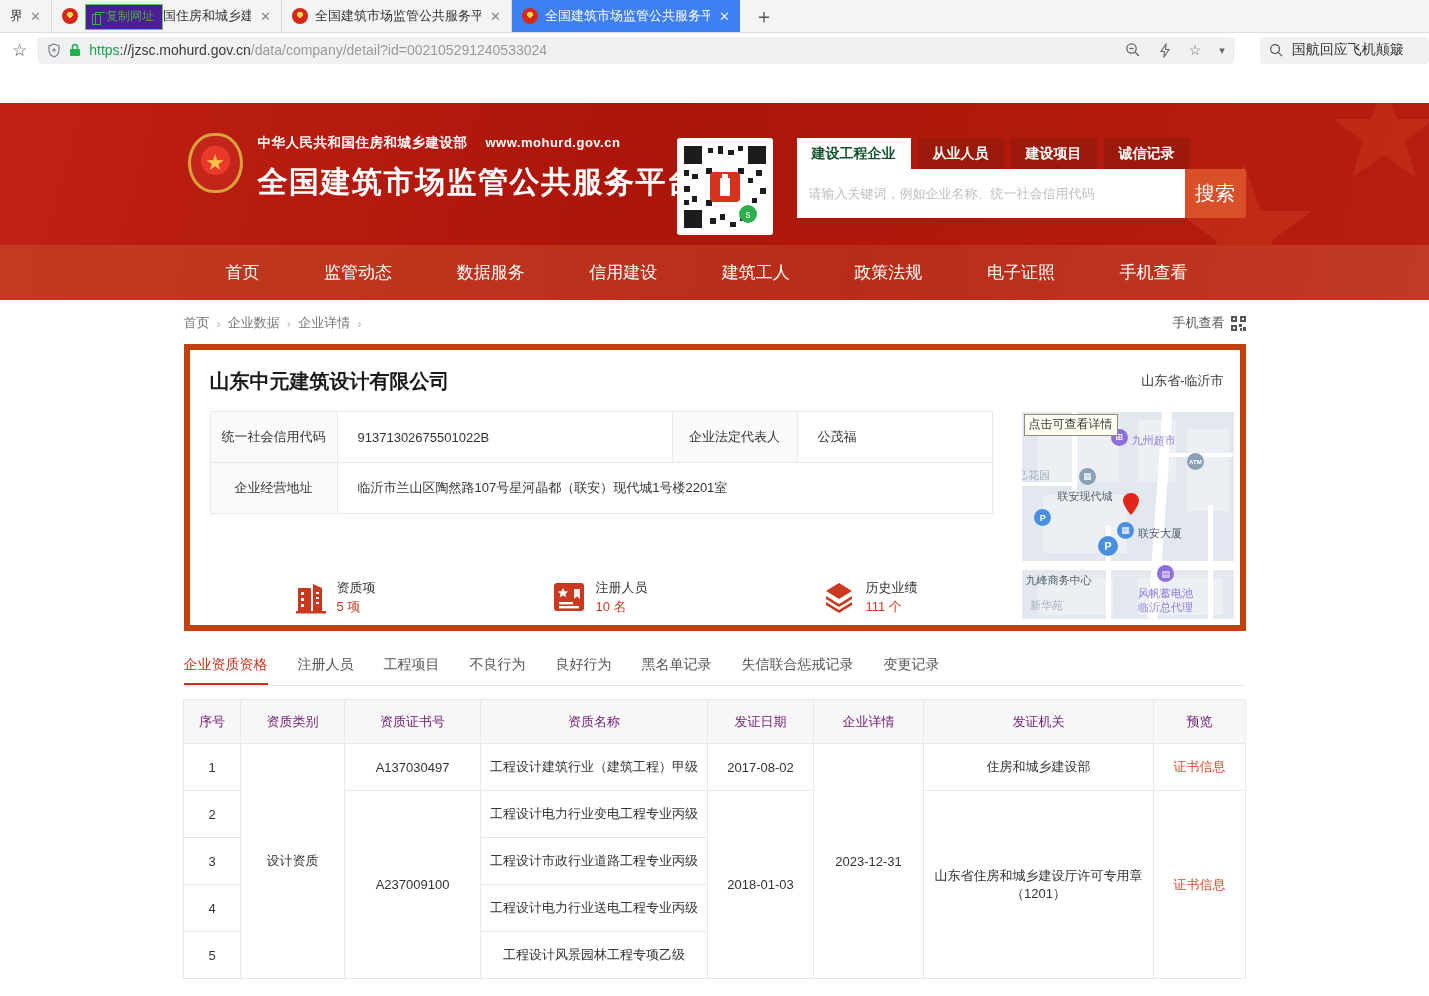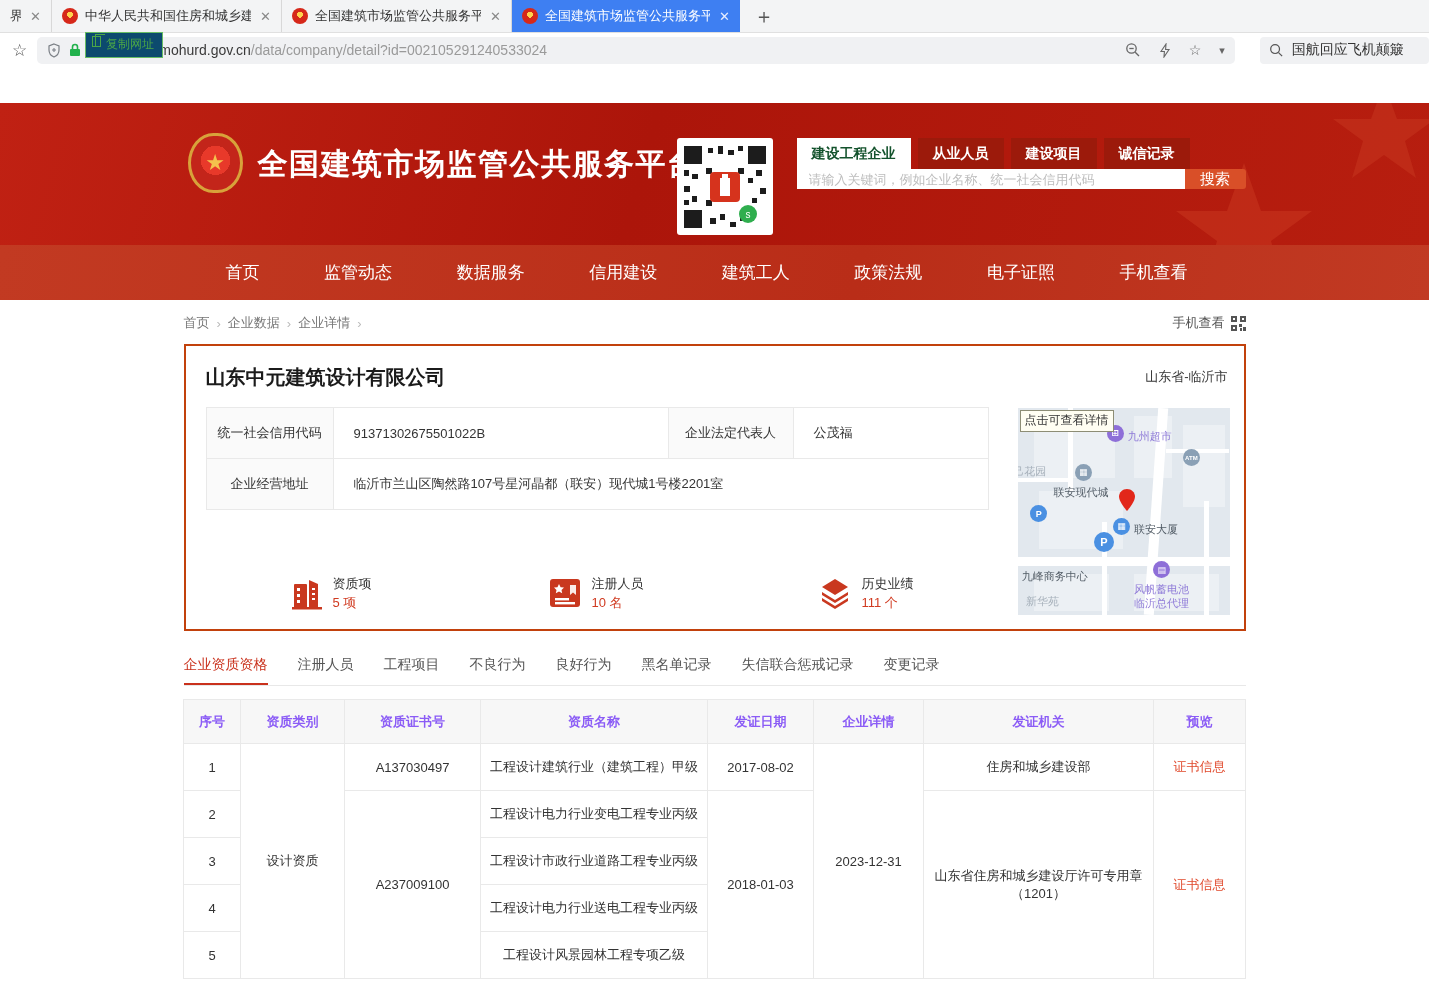--- a/index.html
+++ b/index.html
@@ -11,22 +11,22 @@
   .tabbar { height:33px; background:#f3f4f5; display:flex; align-items:stretch; border-bottom:1px solid #e0e0e0; }
   .tab { display:flex; align-items:center; gap:7px; padding:0 10px; font-size:13px; color:#333;
          border-right:1px solid #d8d8d8; max-width:230px; min-width:0; }
   .tab .title { white-space:nowrap; overflow:hidden; max-width:168px; }
   .tab.partial { border-right:1px solid #d8d8d8; width:52px; }
   .tab.active { background:#3e7ff2; color:#fff; border-right:none; width:228px; }
   .tab .close { font-size:13px; color:#888; margin-left:2px; }
   .tab.active .close { color:#e8efff; }
   .favicon { width:16px; height:16px; border-radius:50%; background:radial-gradient(circle at 50% 42%, #ffd34d 0 3px, #d6281a 3px 100%); flex:0 0 16px; }
   .newtab { font-size:20px; color:#555; display:flex; align-items:center; padding:0 14px; }
-  .copy-tip { position:absolute; left:85px; top:32px; z-index:30; background:#0c4a6e; border:1px solid #67bd63;
-      color:#4ba647; font-size:12px; padding:3px 8px 4px 6px; display:flex; align-items:flex-start; gap:5px; }
+  .copy-tip { position:absolute; left:85px; top:4px; z-index:30; background:#4c1d95; border:1px solid #67bd63;
+      color:#4ba647; font-size:12px; padding:3px 8px 4px 6px; display:flex; align-items:flex-end; gap:5px; }
   .copy-glyph { width:9px; height:11px; border:1px solid #4ba647; position:relative; display:inline-block; }
   .copy-glyph::after { content:""; position:absolute; left:2px; top:-3px; width:9px; height:11px; border-left:1px solid #4ba647; border-top:1px solid #4ba647; }
   .urlbar { height:34px; background:#fff; display:flex; align-items:center; }
   .bookmark-star { margin:0 10px 0 12px; color:#555; font-size:17px; }
   .omnibox { height:27px; width:1203px; background:#f0f1f3; border-radius:5px; display:flex; align-items:center; padding:0 10px; }
   .omni-ic { color:#7a7f85; font-size:13px; margin-right:8px; display:flex; align-items:center; }
   .url-text { font-size:14px; white-space:nowrap; overflow:hidden; flex:1; }
   .url-text .proto { color:#18a34a; }
   .url-text .host { color:#3a3a3a; }
   .url-text .path { color:#9a9a9a; }
@@ -49,39 +49,39 @@
   .ministry-line { font-size:13.5px; font-weight:bold; letter-spacing:.5px; }
   .ministry-line .site { font-weight:bold; margin-left:18px; font-size:13px; }
   .platform { font-size:30px; font-weight:bold; letter-spacing:1.5px; margin-top:10px; }
   .qr-card { position:absolute; left:493px; top:35px; width:96px; height:97px; background:#fff; border-radius:3px;
       display:flex; align-items:center; justify-content:center; }
   .search-panel { position:absolute; left:613px; top:35px; width:449px; }
   .stabs { display:flex; gap:7px; }
   .stab { height:31px; display:flex; align-items:center; padding:0 15px; font-size:14px; color:#fff;
       background:#9c1a0b; font-weight:bold; }
   .stab.active { background:#fff; color:#14532d; }
-  .search-row { display:flex; height:20px;justify-content:flex-end; }
+  .search-row { display:flex; height:49px;justify-content:flex-end; }
   .search-input { flex:1; border:none; outline:none; background:#fff; font-size:13px; padding:0 12px; color:#333; }
   .search-input::placeholder { color:#bdbdbd; }
-  .search-btn { width:61px; background:#d94f28; color:#fff; font-size:15px; display:flex; align-items:center; justify-content:center; border-top-right-radius:3px; border-bottom-right-radius:3px; }
+  .search-btn { width:61px; background:#d94f28; color:#fff; font-size:20px; display:flex; align-items:center; justify-content:center; border-top-right-radius:3px; border-bottom-right-radius:3px; }
 
   .site-nav { height:55px; background:linear-gradient(100deg,#c23a22 0%,#b92d18 60%,#c13a23 100%); }
   .nav-inner { width:1062px; margin:0 auto; height:100%; display:flex; align-items:center;
       justify-content:space-between; padding:0 58px 0 42px; }
   .nav-item { color:#fff; font-size:17px; white-space:nowrap; }
 
   
   .crumb-row { width:1062px; margin:14px auto 0; display:flex; align-items:center; font-size:13px; color:#888; }
   .crumb { color:#777; }
   .crumb-sep { margin:0 7px; color:#bbb; }
   .crumb-right { margin-left:auto; display:flex; align-items:center; gap:6px; color:#555; }
   .qr-mini { width:15px; height:15px; }
 
   
-  .card { width:1062px; margin:12px auto 0; border:2px solid #c2410c; height:287px; position:relative; background:#fff; }
+  .card { width:1062px; margin:12px auto 0; border:6px solid #c2410c; height:287px; position:relative; background:#fff; }
   .company-name { position:absolute; left:20px; top:18px; font-size:20px; font-weight:bold; color:#1b1b1b; }
   .company-region { position:absolute; right:16px; top:22px; font-size:13px; color:#333; }
   .info-table { position:absolute; left:20px; top:61px; border-collapse:collapse; table-layout:fixed; width:782px; }
   .info-table td { border:1px solid #e9e9e9; height:51px; font-size:13px; color:#333; }
   .info-table td.lbl { background:#fafafa; text-align:center; color:#333; }
   .info-table td.val { padding-left:20px;margin-left:44px; }
   .stat { position:absolute; top:228px; display:flex; align-items:center; gap:10px; }
   .stat .txt { font-size:13px; color:#333; line-height:19px; }
   .stat .num { color:#d03a20; }
   .map { position:absolute; left:832px; top:62px; width:212px; height:207px; background:#e2e8ee; overflow:hidden; font-size:11px; }
@@ -101,21 +101,21 @@
   .poi.steel-bg { background:#8aa0b5; }
   .pin { position:absolute; width:16px; height:22px; }
 
   
   .dtabs { width:1062px; margin:25px auto 0; display:flex; gap:30px; border-bottom:1px solid #e8e8e8; height:30px; }
   .dtab { font-size:14px; color:#555; padding-bottom:12px; white-space:nowrap; }
   .dtab.active { color:#c9311c; border-bottom:2px solid #c9311c; font-weight:normal; }
 
   
   .qtable { width:1062px; margin:13px auto 0; border-collapse:collapse; table-layout:fixed; }
-  .qtable th { background:#f7f7f7; font-size:13px; color:#8b5cf6; height:44px; font-weight:bold; border:1px solid #e9e9e9; }
+  .qtable th { background:#f7f7f7; font-size:13px; color:#701a75; height:44px; font-weight:normal; border:1px solid #e9e9e9; }
   .qtable td { border:1px solid #e9e9e9; font-size:13px; color:#333; text-align:center; height:47px; padding:2px 6px; }
   .cert-link { color:#e0492c; }
 </style>
 </head>
 <body>
 
 <div class="chrome">
   <div class="tabbar">
     <div class="tab partial">
       <span class="title">界</span>
@@ -192,20 +192,21 @@
 <div class="white-gap"></div>
 
 <div class="site-header">
   <svg class="deco-stars" width="260" height="142" viewBox="0 0 260 142">
     <polygon points="75,60 92,108 143,108 102,138 117,190 75,158 33,190 48,138 7,108 58,108" fill="#c8371f" opacity="0.55"></polygon>
     <polygon points="215,-20 228,16 266,16 236,38 247,75 215,52 183,75 194,38 164,16 202,16" fill="#c8371f" opacity="0.5"></polygon>
   </svg>
   <div class="header-inner">
     <div class="emblem">★</div>
     <div class="head-text">
+      <div class="ministry-line"><span>中华人民共和国住房和城乡建设部</span><span class="site">www.mohurd.gov.cn</span></div>
       <div class="platform">全国建筑市场监管公共服务平台</div>
     </div>
     <div class="qr-card">
       <svg width="86" height="86" viewBox="0 0 86 86">
         <rect width="86" height="86" fill="#fff"></rect>
         <g fill="#1c1c1c">
           <rect x="2" y="2" width="18" height="18"></rect>
             <rect x="66" y="2" width="18" height="18"></rect>
             <rect x="2" y="66" width="18" height="18"></rect>
           <rect x="26" y="4" width="5" height="5"></rect>

